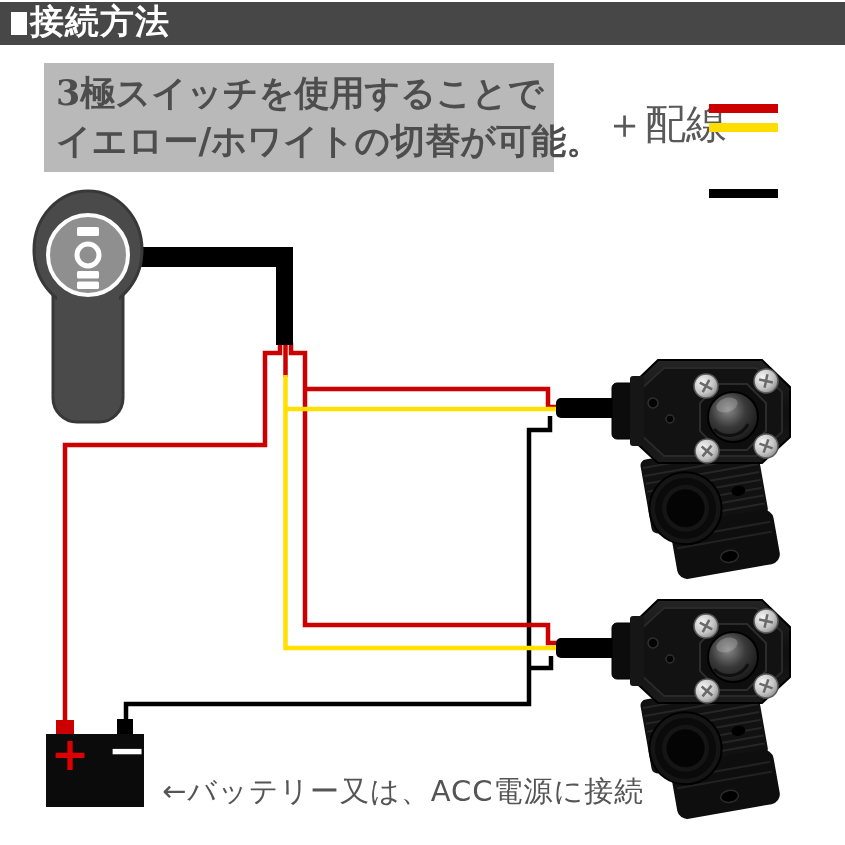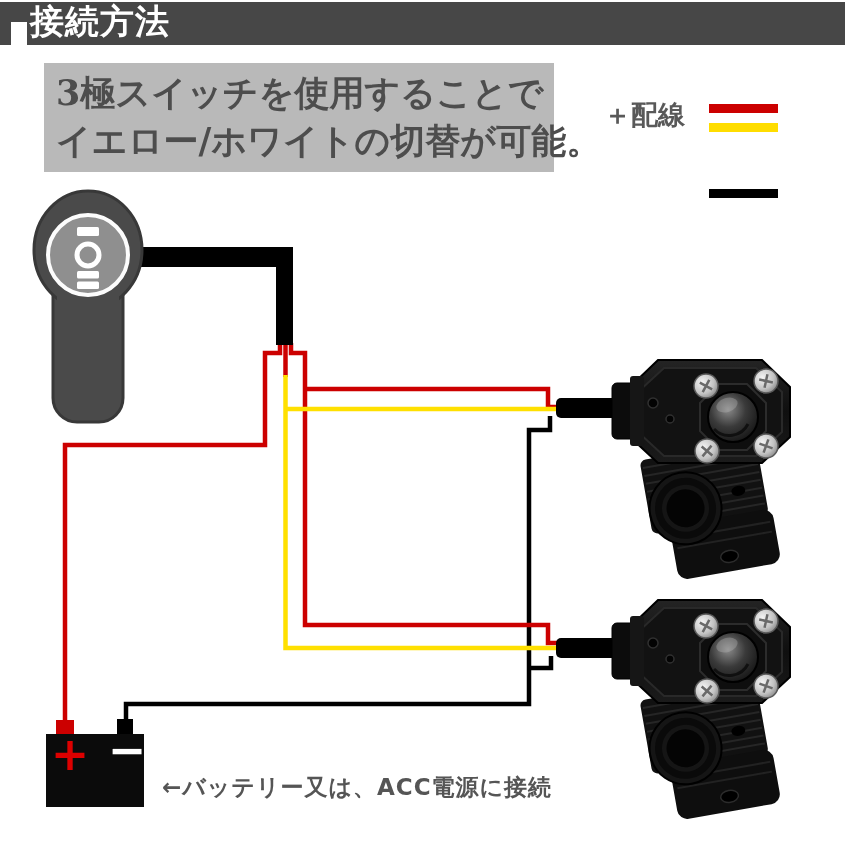--- a/index.html
+++ b/index.html
@@ -1,45 +1,45 @@
 <!DOCTYPE html>
 <html><head>
 <meta charset="utf-8">
 <style>
   html,body{margin:0;padding:0;background:#fff;}
   .stage{position:relative;width:845px;height:845px;background:#ffffff;overflow:hidden;
          font-family:"DejaVu Sans","Liberation Sans",sans-serif;}
 
   
   .banner{position:absolute;left:0;top:2px;width:845px;height:43px;background:#474747;
-          display:flex;align-items:flex-end;}
+          display:flex;align-items:center;}
   .banner-marker{width:16px;height:23px;background:#ffffff;margin-left:11px;}
   .banner-title{color:#ffffff;font-family:"DejaVu Serif","Liberation Serif",serif;
                 font-weight:700;font-size:34px;margin-left:3px;letter-spacing:1px;
                 line-height:43px;transform:translateY(-2px);}
 
   
   .info-box{position:absolute;left:44px;top:63px;width:510px;height:109px;background:#b9b9b9;
             box-sizing:border-box;padding:6px 0 0 12px;white-space:nowrap;
             color:#4d4d4d;font-family:"DejaVu Serif","Liberation Serif",serif;
             font-weight:700;font-size:35px;line-height:48px;}
 
   
-  .legend-label{position:absolute;color:#595959;font-weight:700;font-size:27px;white-space:nowrap;}
+  .legend-label{position:absolute;color:#595959;font-weight:400;font-size:41px;white-space:nowrap;}
   .legend-label.plus{left:604px;top:97px;}
   .legend-label.minus{left:604px;top:170px;}
   .lg-svg{position:absolute;display:block;}
   .lg-svg.plus{left:709px;top:104px;}
   .lg-svg.minus{left:709px;top:189px;}
 
   
   .diagram{position:absolute;left:0;top:0;}
 
   
-  .note{position:absolute;left:162px;top:772px;color:#555555;font-weight:700;font-size:23px;
+  .note{position:absolute;left:162px;top:772px;color:#555555;font-weight:400;font-size:29px;
         letter-spacing:1px;white-space:nowrap;}
 </style>
 </head>
 <body>
 
 <div class="stage">
 
   <div class="banner">
     <div class="banner-marker"></div>
     <div class="banner-title">接続方法</div>

